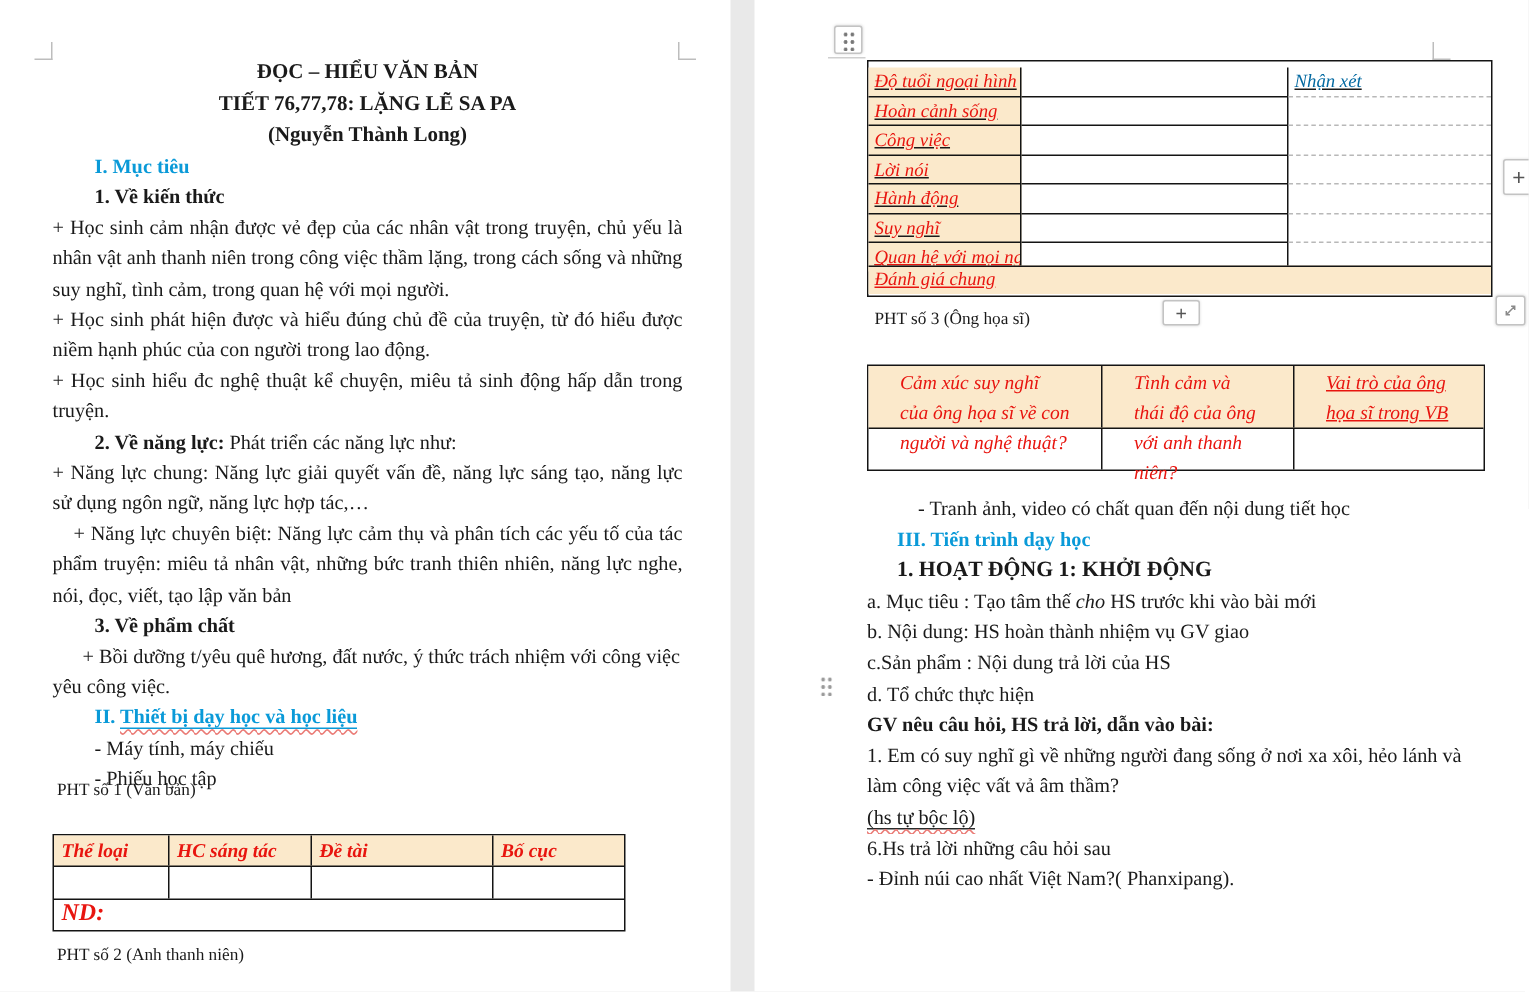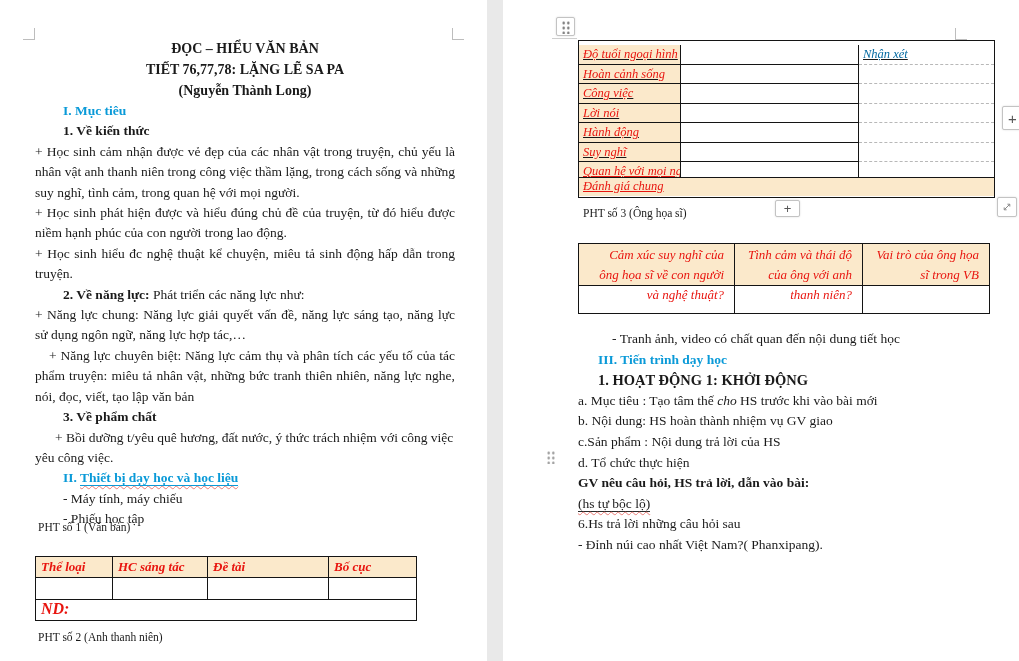--- a/index.html
+++ b/index.html
@@ -54,22 +54,22 @@
   .nv-dash { border-bottom:1px dashed #b8b8b8; }
   .nv-dash:last-child { border-bottom:none; }
   #nv-bottom { position:absolute; left:0; right:0; top:136px; height:19px; background:#fbe9cb; border-top:1.5px solid #141414; padding:0 4px; font-size:12.5px; line-height:17px; box-sizing:border-box; }
   .blk-i { color:#0369a1; font-style:italic; }
 
   
   #tbl-hs { position:absolute; left:75px; top:243px; width:412px; border:1.5px solid #141414; box-sizing:border-box; background:#fff; }
   .hs-row { display:flex; box-sizing:border-box; }
   .hs-head { background:#fbe9cb; height:42px; border-bottom:1.5px solid #141414; }
   .hs-empty { height:27px; }
-  .hs-c { box-sizing:border-box; padding:1px 10px; font-size:13px; line-height:20px; text-align:right; border-right:1.5px solid #141414; }
-  .hs-c:last-child { border-right:none; }
+  .hs-c { box-sizing:border-box; padding:1px 21px; font-size:13px; line-height:20px; text-align:left; border-right:1.5px solid #141414; }
+  .hs-c:last-child { border-right:none;text-decoration:underline; }
   .hw1{width:156px;} .hw2{width:128px;} .hw3{flex:1;}
 
   
   .btn { position:absolute; background:#fff; border:1px solid #c3c3c3; border-radius:2px;
          box-shadow:0 0 2px rgba(0,0,0,.15); display:flex; align-items:center; justify-content:center;
          color:#555; font-family:"Liberation Sans", sans-serif; }
   #tbl-handle { left:53px; top:17px; width:17px; height:17px; }
   #plus-right { left:499px; top:106px; width:19px; height:22px; font-size:15px; }
   #plus-mid   { left:272px; top:200px; width:23px; height:15px; font-size:13px; }
   #resize-btn { left:494px; top:197px; width:18px; height:18px; }
@@ -199,17 +199,18 @@
 
   <div class="doc2">
     <p style="margin-left:34px;">- Tranh ảnh, video có chất quan đến nội dung tiết học</p>
     <p class="blue" style="margin-left:20px;">III. Tiến trình dạy học</p>
     <p class="b big" style="margin-left:20px;">1. HOẠT ĐỘNG 1: KHỞI ĐỘNG</p>
     <p><span>a. Mục tiêu : Tạo tâm thế </span><i>cho</i><span> HS trước khi vào bài mới</span></p>
     <p>b. Nội dung: HS hoàn thành nhiệm vụ GV giao</p>
     <p>c.Sản phẩm : Nội dung trả lời của HS</p>
     <p>d. Tổ chức thực hiện</p>
     <p class="b">GV nêu câu hỏi, HS trả lời, dẫn vào bài:</p>
+    <p>1. Em có suy nghĩ gì về những người đang sống ở nơi xa xôi, hẻo lánh và làm công việc vất vả âm thầm?</p>
     <p><span class="squig-black">(hs tự bộc lộ)</span></p>
     <p>6.Hs trả lời những câu hỏi sau</p>
     <p>- Đỉnh núi cao nhất Việt Nam?( Phanxipang).</p>
   </div>
 </div>
 
 </body></html>

